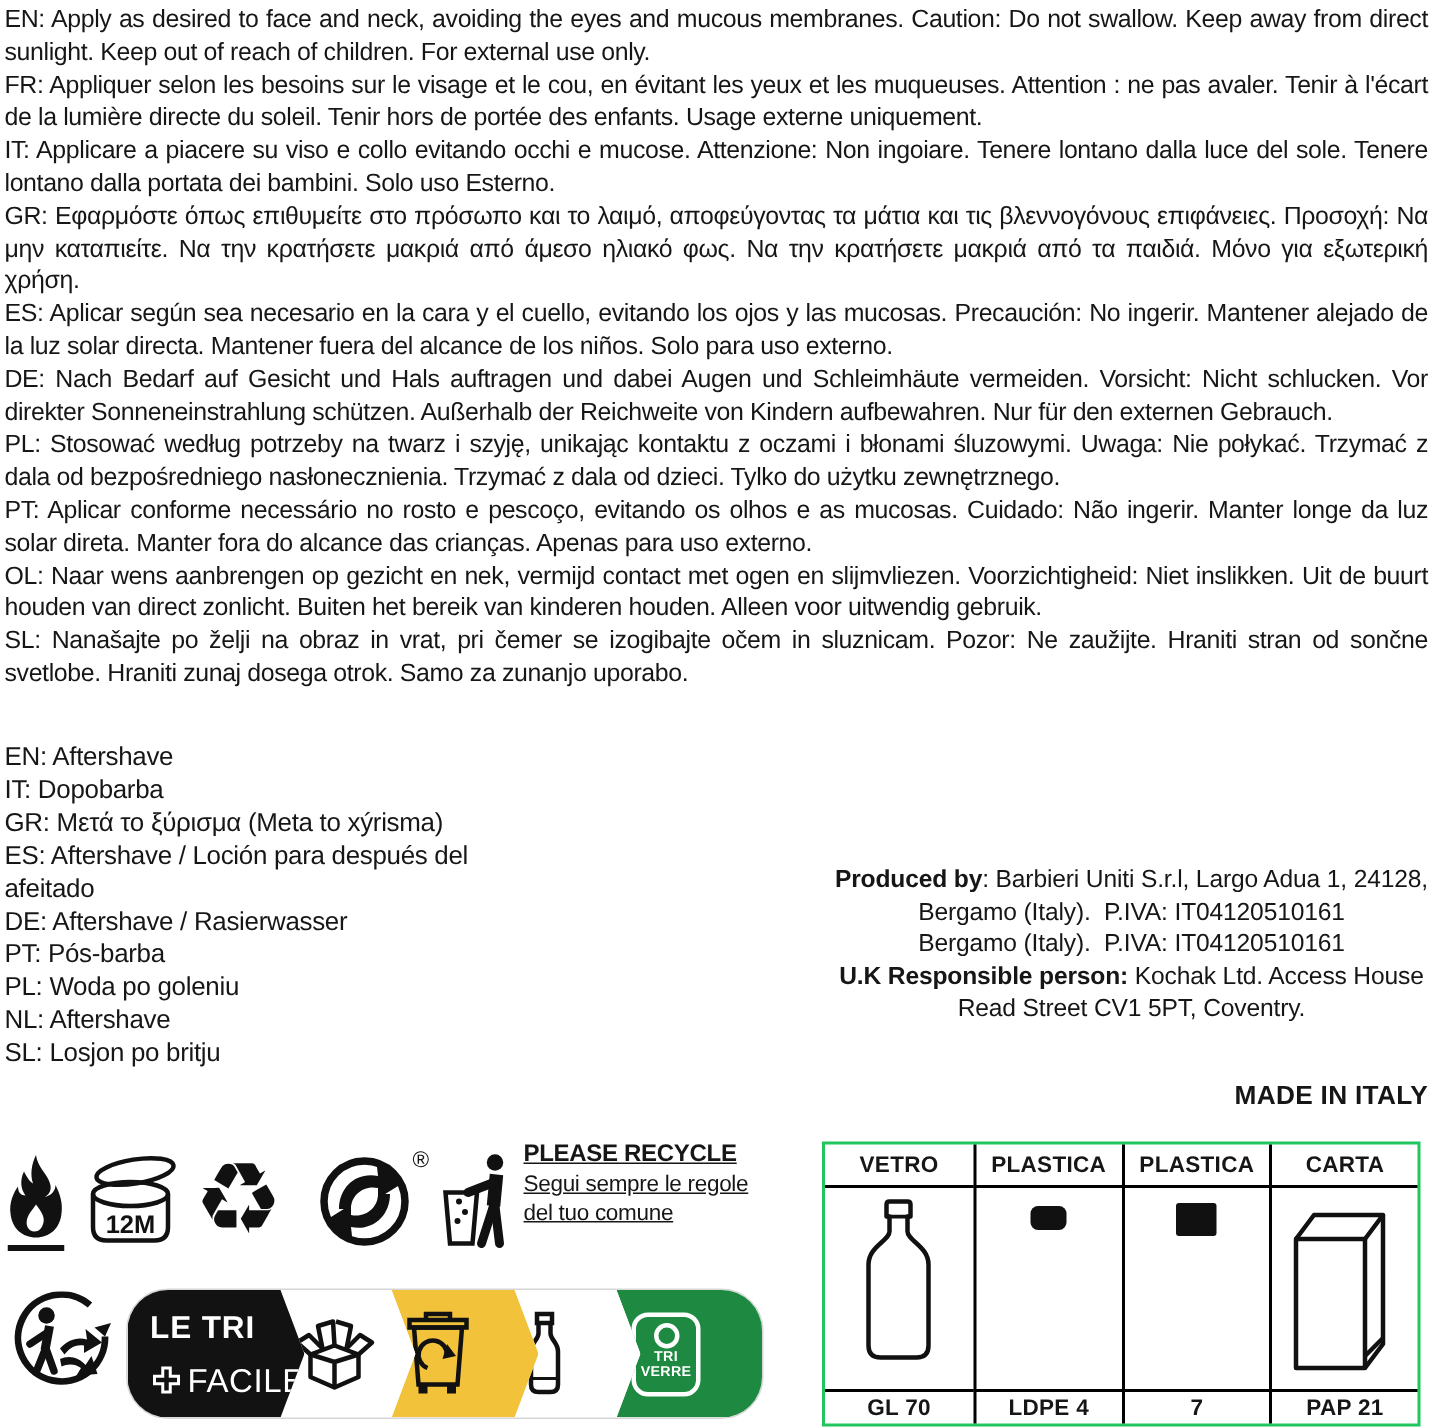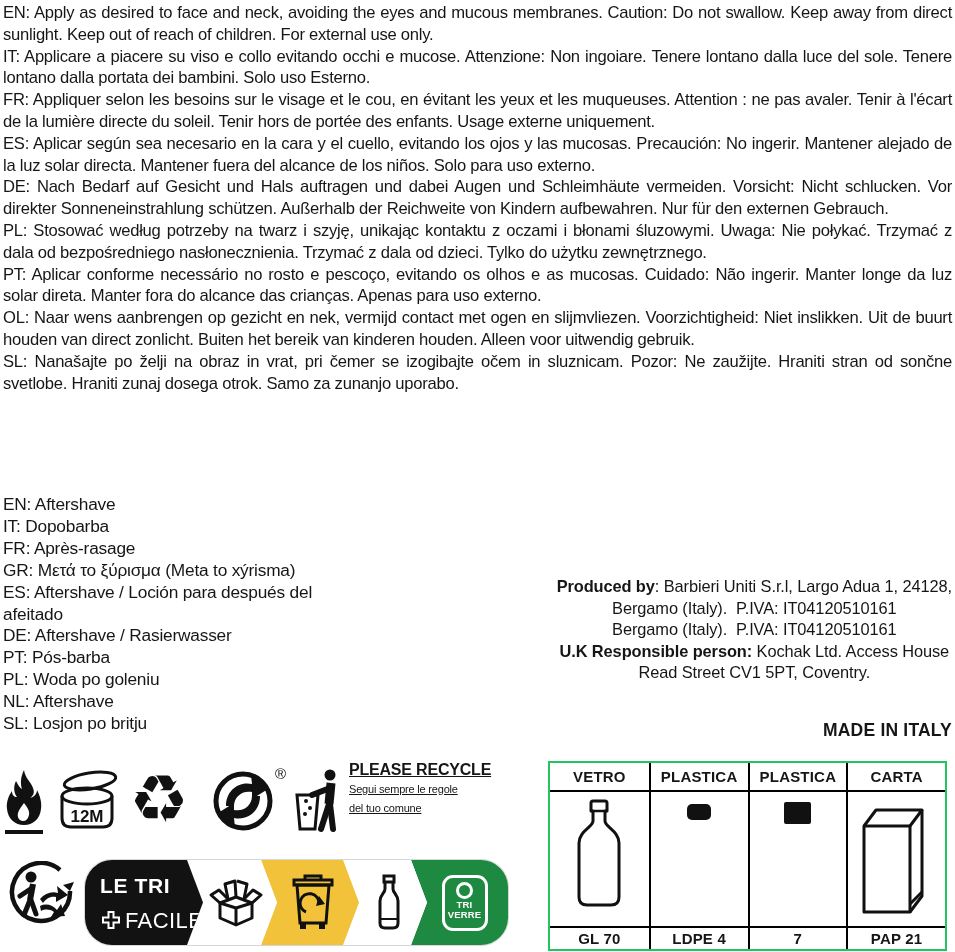--- a/index.html
+++ b/index.html
@@ -25,41 +25,41 @@
   
   .icn{position:absolute;display:flex;align-items:center;justify-content:center;}
   .flame{left:5px;top:769px;width:38px;height:66px;}
   .pao{left:57px;top:768px;width:62px;height:66px;text-align:right;}
   .mobius{left:128px;top:766px;width:62px;height:68px;font-family:"DejaVu Sans",sans-serif;
           font-size:66px;line-height:66px;color:#111;}
   .greendot{left:202px;top:768px;width:84px;height:66px;}
   .tidyman{left:293px;top:766px;width:54px;height:70px;}
   .recycle-note{position:absolute;left:349px;top:760px;width:150px;text-decoration:underline;}
   .recycle-note .t{font-weight:bold;font-size:16px;line-height:20px;letter-spacing:-0.2px;}
-  .recycle-note .s{font-size:11px;line-height:19px;letter-spacing:-0.2px;}
+  .recycle-note .s{font-size:15px;line-height:19px;letter-spacing:-0.2px;}
 
   
   .dtable{position:absolute;left:548px;top:761px;width:399px;height:190px;
           display:grid;grid-template-columns:repeat(4,1fr);grid-template-rows:27px 1fr 23px;
           border:2px solid #22c55e;box-sizing:border-box;background:#fff;}
   .dtable>div{border-left:2px solid #000;border-top:2px solid #000;
               display:flex;align-items:center;justify-content:center;box-sizing:border-box;}
   .dtable>div:nth-child(4n+1){border-left:none;}
   .dtable>div:nth-child(-n+4){border-top:none;}
   .dtable .hd,.dtable .ft{font-weight:bold;font-size:15px;letter-spacing:0.2px;}
   .dtable .ic{align-items:flex-start;}
   .dtable .ic.center{align-items:center;}
   .capshape{width:24px;height:16px;background:#111;border-radius:5px;margin-top:12px;}
   .sqshape{width:27px;height:22px;background:#111;border-radius:2px;margin-top:10px;}
 
   
   .triman{position:absolute;left:8px;top:861px;width:68px;height:68px;}
   .banner{position:absolute;left:84px;top:859px;width:423px;height:85px;border-radius:28px;
           overflow:hidden;display:flex;border:1px solid #d6d6d6;background:#fff;}
-  .seg{position:relative;height:100%;display:flex;align-items:center;justify-content:center;}
+  .seg{position:relative;height:100%;display:flex;align-items:center;}
   .seg-black{width:118px;background:#121212;z-index:5;
              clip-path:polygon(0 0,102px 0,100% 50%,102px 100%,0 100%);
              flex-direction:column;align-items:flex-start;justify-content:center;
              padding-left:15px;box-sizing:border-box;color:#fff;gap:12px;}
   .seg-black .l1{font-weight:800;font-size:21px;letter-spacing:0.6px;line-height:23px;}
   .seg-black .l2{display:flex;align-items:center;gap:3px;font-weight:400;font-size:22px;
                  letter-spacing:0.4px;line-height:23px;}
   .seg-w1{width:90px;background:#fff;z-index:4;margin-left:-16px;
           clip-path:polygon(0 0,74px 0,100% 50%,74px 100%,0 100%,16px 50%);padding-left:8px;box-sizing:border-box;}
   .seg-y{width:98px;background:#F2C23B;z-index:3;margin-left:-16px;
@@ -76,34 +76,34 @@
   svg{display:block;}
   .regmark{position:absolute;right:0;top:-2px;font-size:15px;line-height:15px;color:#111;}
 </style>
 </head>
 <body>
 
 <div class="page">
 
   <div class="warnings">
     <p>EN: Apply as desired to face and neck, avoiding the eyes and mucous membranes. Caution: Do not swallow. Keep away from direct sunlight. Keep out of reach of children. For external use only.</p>
+    <p>FR: Appliquer selon les besoins sur le visage et le cou, en évitant les yeux et les muqueuses. Attention : ne pas avaler. Tenir à l'écart de la lumière directe du soleil. Tenir hors de portée des enfants. Usage externe uniquement.</p>
     <p>IT: Applicare a piacere su viso e collo evitando occhi e mucose. Attenzione: Non ingoiare. Tenere lontano dalla luce del sole. Tenere lontano dalla portata dei bambini. Solo uso Esterno.</p>
-    <p>FR: Appliquer selon les besoins sur le visage et le cou, en évitant les yeux et les muqueuses. Attention : ne pas avaler. Tenir à l'écart de la lumière directe du soleil. Tenir hors de portée des enfants. Usage externe uniquement.</p>
+    <p>GR: Εφαρμόστε όπως επιθυμείτε στο πρόσωπο και το λαιμό, αποφεύγοντας τα μάτια και τις βλεννογόνους επιφάνειες. Προσοχή: Να μην καταπιείτε. Να την κρατήσετε μακριά από άμεσο ηλιακό φως. Να την κρατήσετε μακριά από τα παιδιά. Μόνο για εξωτερική χρήση.</p>
     <p>ES: Aplicar según sea necesario en la cara y el cuello, evitando los ojos y las mucosas. Precaución: No ingerir. Mantener alejado de la luz solar directa. Mantener fuera del alcance de los niños. Solo para uso externo.</p>
     <p>DE: Nach Bedarf auf Gesicht und Hals auftragen und dabei Augen und Schleimhäute vermeiden. Vorsicht: Nicht schlucken. Vor direkter Sonneneinstrahlung schützen. Außerhalb der Reichweite von Kindern aufbewahren. Nur für den externen Gebrauch.</p>
     <p>PL: Stosować według potrzeby na twarz i szyję, unikając kontaktu z oczami i błonami śluzowymi. Uwaga: Nie połykać. Trzymać z dala od bezpośredniego nasłonecznienia. Trzymać z dala od dzieci. Tylko do użytku zewnętrznego.</p>
     <p>PT: Aplicar conforme necessário no rosto e pescoço, evitando os olhos e as mucosas. Cuidado: Não ingerir. Manter longe da luz solar direta. Manter fora do alcance das crianças. Apenas para uso externo.</p>
     <p>OL: Naar wens aanbrengen op gezicht en nek, vermijd contact met ogen en slijmvliezen. Voorzichtigheid: Niet inslikken. Uit de buurt houden van direct zonlicht. Buiten het bereik van kinderen houden. Alleen voor uitwendig gebruik.</p>
     <p>SL: Nanašajte po želji na obraz in vrat, pri čemer se izogibajte očem in sluznicam. Pozor: Ne zaužijte. Hraniti stran od sončne svetlobe. Hraniti zunaj dosega otrok. Samo za zunanjo uporabo.</p>
   </div>
 
   <div class="names">
     <div>EN: Aftershave</div>
     <div>IT: Dopobarba</div>
-    <div>FR: Après-rasage</div>
     <div>GR: Μετά το ξύρισμα (Meta to xýrisma)</div>
     <div>ES: Aftershave / Loción para después del afeitado</div>
     <div>DE: Aftershave / Rasierwasser</div>
     <div>PT: Pós-barba</div>
     <div>PL: Woda po goleniu</div>
     <div>NL: Aftershave</div>
     <div>SL: Losjon po britju</div>
   </div>
 
   <div class="producer">

